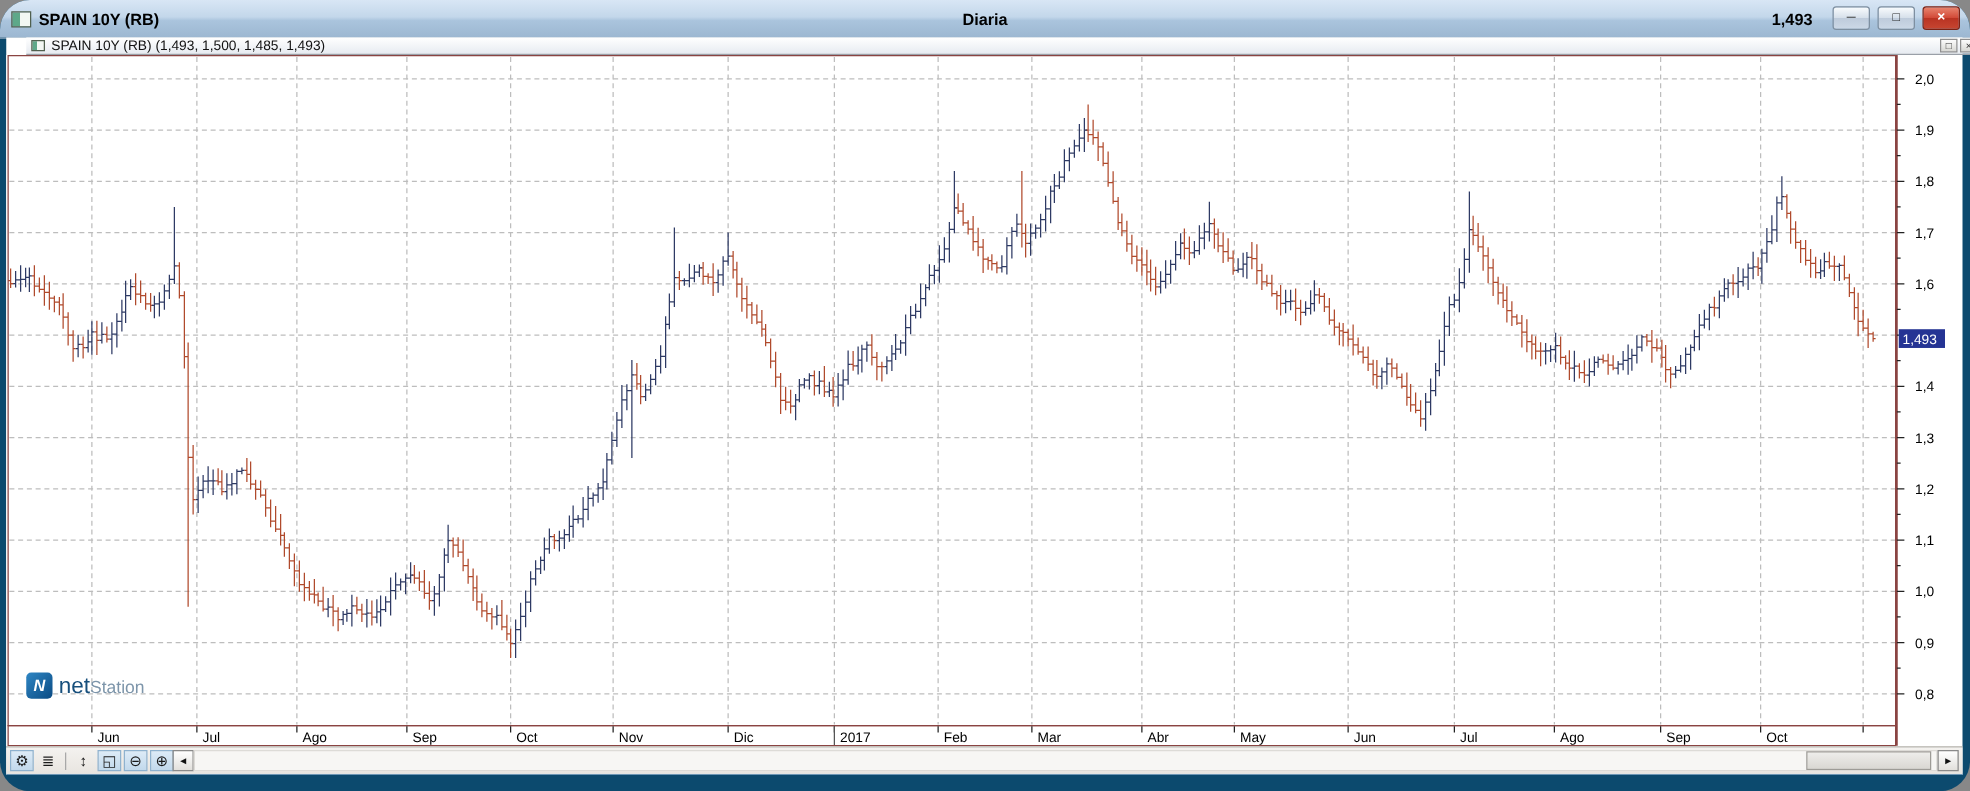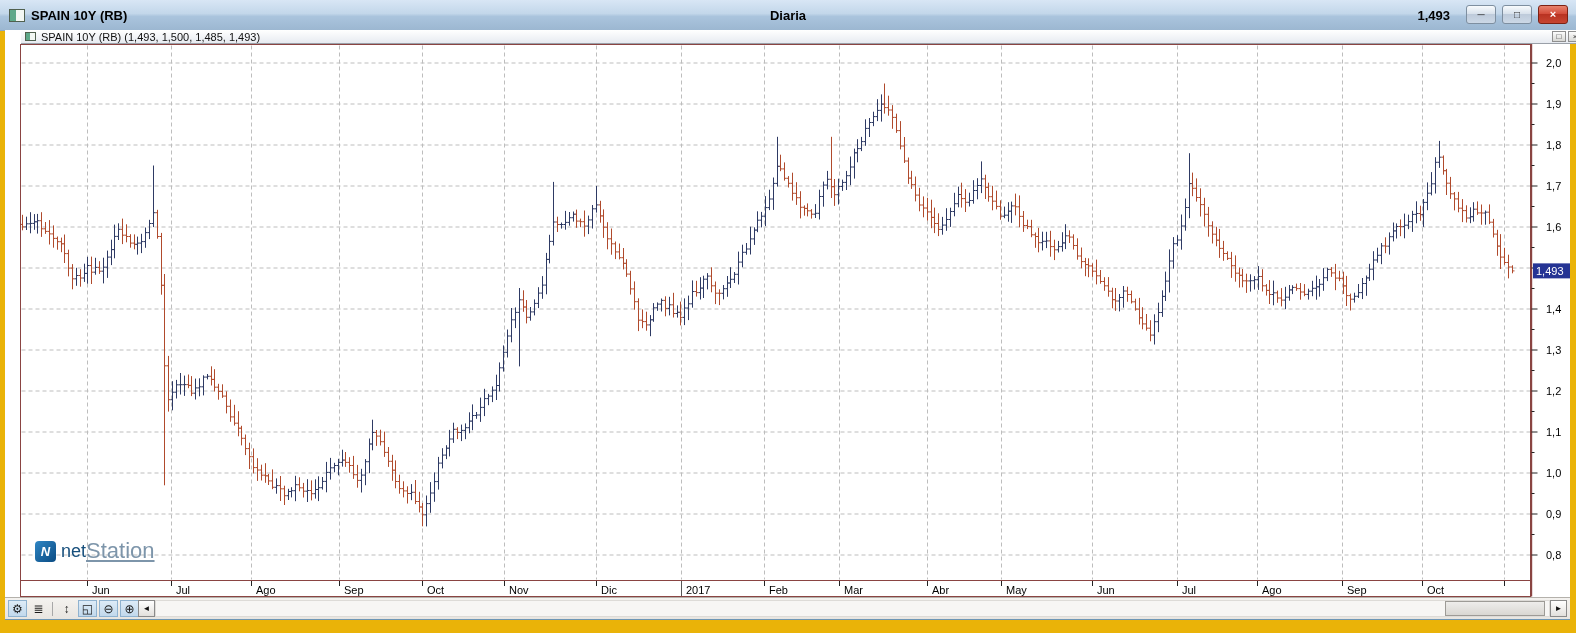--- a/index.html
+++ b/index.html
@@ -1,16 +1,16 @@
 <!DOCTYPE html>
 <html><head>
 <meta charset="utf-8">
 <style>
   html,body{margin:0;padding:0;background:#888;}
-  .window{position:relative;width:1576px;height:633px;background:#eab308;font-family:"Liberation Sans",sans-serif;overflow:hidden;}
+  .window{position:relative;width:1576px;height:633px;background:#0c4a6e;font-family:"Liberation Sans",sans-serif;overflow:hidden;border-radius:24px;}
   
   .titlebar{position:absolute;left:0;top:0;width:100%;height:30px;
     background:linear-gradient(180deg,#d8e6f5 0%,#c3d7ea 45%,#aac4dd 55%,#9cb7d1 100%);
     border-bottom:1px solid #8fa9c0;display:flex;align-items:center;}
   .win-icon{width:16px;height:13px;margin-left:9px;border:1px solid #50604f;box-sizing:border-box;
     background:linear-gradient(90deg,#5ea889 0 42%,#f2f7f3 42%);}
   .title-text{margin-left:6px;font-size:13px;font-weight:bold;color:#000;}
   .center-label{position:absolute;left:0;right:0;text-align:center;font-size:13px;font-weight:bold;color:#000;pointer-events:none;}
   .title-price{position:absolute;right:126px;font-size:13px;font-weight:bold;color:#000;}
   .win-buttons{position:absolute;right:8px;top:5px;display:flex;gap:6px;}
@@ -25,29 +25,29 @@
   .child-header{position:absolute;left:16px;top:0;width:100%;height:14px;box-sizing:border-box;
     background:linear-gradient(#ffffff,#e7ebf1);border-bottom:1px solid #9aa0a8;
     display:flex;align-items:center;font-size:11px;color:#111;}
   .child-icon{width:11px;height:9px;margin-left:4px;border:1px solid #50604f;box-sizing:border-box;
     background:linear-gradient(90deg,#5ea889 0 42%,#f2f7f3 42%);}
   .child-title{margin-left:5px;white-space:nowrap;}
   .child-buttons{position:absolute;right:4px;top:1px;display:flex;gap:2px;}
   .cb{width:14px;height:11px;font-size:8px;line-height:1;padding:0;border:1px solid #8f8f8f;
     background:linear-gradient(#fcfcfc,#d8d8d4);color:#333;display:flex;align-items:center;justify-content:center;
     font-family:"Liberation Sans",sans-serif;}
-  .chart-area{position:absolute;left:14px;top:14px;width:1392px;height:553px;background:#fff;}
+  .chart-area{position:absolute;left:0;top:14px;width:1392px;height:553px;background:#fff;}
   #chart-svg{display:block;}
   #chart-svg text{font-family:"Liberation Sans",sans-serif;}
   
   .logo{position:absolute;left:16px;top:494px;display:flex;align-items:center;}
   .logo-icon{width:21px;height:21px;border-radius:4px;background:linear-gradient(135deg,#2f86c4,#0a4b83);
     color:#fff;font-weight:bold;font-style:italic;font-size:13px;display:flex;align-items:center;justify-content:center;margin-right:5px;}
   .logo-net{font-size:18px;font-weight:normal;color:#174f7c;}
-  .logo-station{font-size:22px;color:#7d95aa;text-decoration:underline;}
+  .logo-station{font-size:14px;color:#7d95aa;}
   
   .toolbar{position:absolute;left:0;top:567px;width:1565px;height:22px;box-sizing:border-box;
     background:linear-gradient(#f4f2ef,#e8e5e0);border-top:1px solid #b4b1ab;}
   .tools{position:absolute;left:3px;top:2px;display:flex;align-items:center;height:17px;}
   .tool{width:19px;height:17px;margin-right:2px;display:flex;align-items:center;justify-content:center;
     font-size:12px;color:#1a1a1a;background:transparent;border:none;padding:0;box-sizing:border-box;
     font-family:"Liberation Sans",sans-serif;}
   .tool.tile{background:linear-gradient(#ddebf7,#c2d9ec);border:1px solid #8fb2cf;}
   .tsep{width:1px;height:14px;background:#a8a8a8;margin:0 4px 0 2px;}
   .hscroll{position:absolute;left:133px;top:2px;height:17px;right:3px;}

